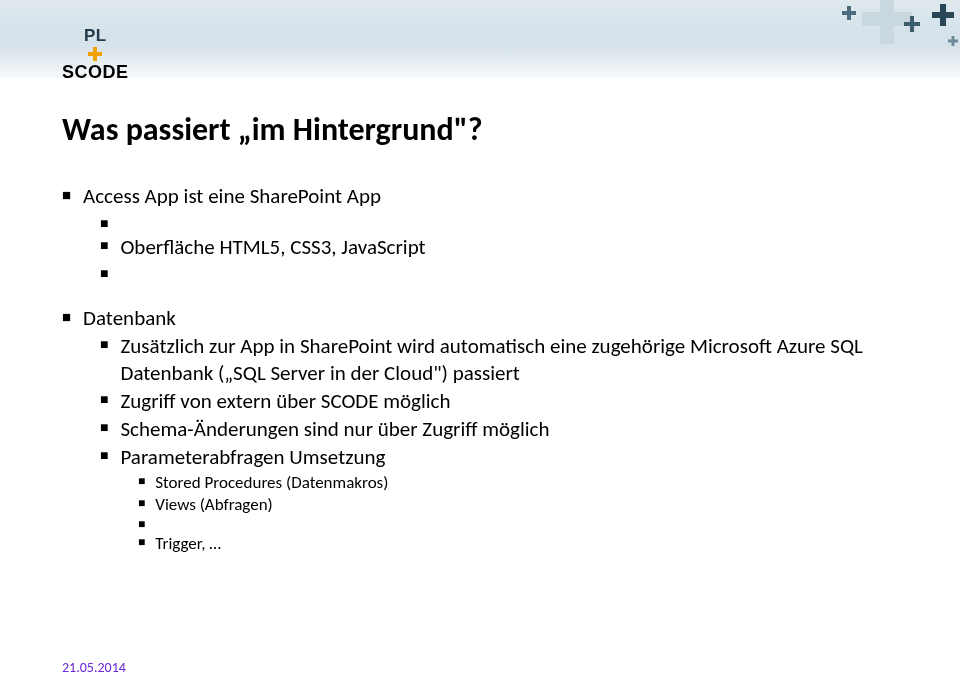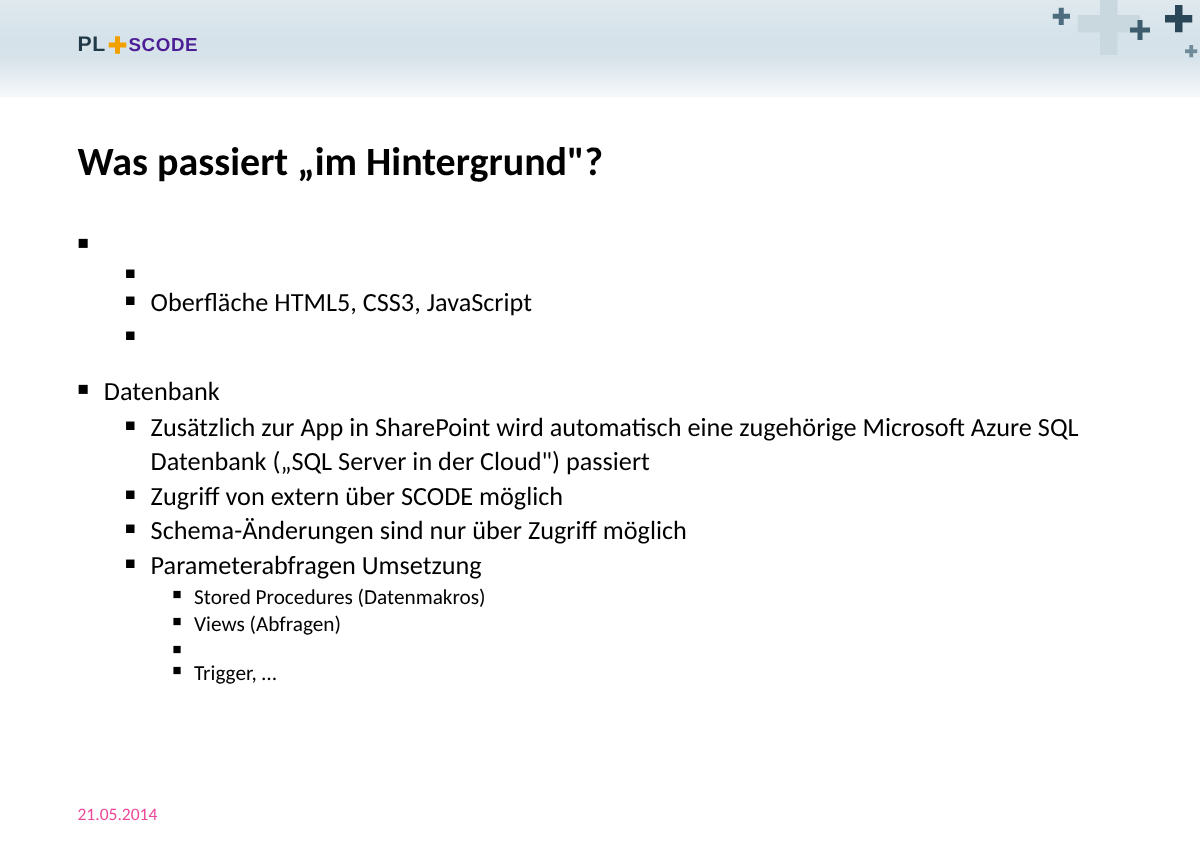--- a/index.html
+++ b/index.html
@@ -17,20 +17,21 @@
     height: 78px;
     background: linear-gradient(to bottom, #dfe9ee 0%, #d5e2ea 40%, #d7e3ea 60%, #f6f9fb 100%);
   }
   .logo {
     position: absolute;
     top: 26px;
     left: 62px;
     display: flex;
     align-items: center;
     gap: 1px;
+    flex-direction: column;
   }
   .logo-text1 {
     font-family: "Arial Black", Arial, sans-serif;
     font-weight: 900;
     font-size: 17px;
     letter-spacing: 0.5px;
     color: #213a47;
   }
   .logo-plus {
     display: inline-block;
@@ -43,23 +44,23 @@
   .logo-plus::before, .logo-plus::after {
     content: "";
     position: absolute;
     background: #f2a000;
   }
   .logo-plus::before { top: 5px; left: 0; width: 14px; height: 4px; }
   .logo-plus::after  { top: 0; left: 5px; width: 4px; height: 14px; }
   .logo-text2 {
     font-family: "Arial Black", Arial, sans-serif;
     font-weight: 900;
-    font-size: 15px;
+    font-size: 18px;
     letter-spacing: 0.5px;
-    color: #4c1d95;
+    color: #000000;
   }
   .deco-crosses {
     position: absolute;
     top: 0;
     right: 0;
     width: 230px;
     height: 90px;
   }
   .cross {
     position: absolute;
@@ -104,23 +105,23 @@
     display: flex;
     gap: 10px;
     font-size: 17px;
     margin-bottom: 0;
   }
   .b3 { flex: 0 0 auto; font-size: 12px; padding-top: 2px; }
 
   .footer-date {
     position: absolute;
     left: 62px;
-    bottom: 28px;
+    bottom: 12px;
     font-size: 14px;
-    color: #ec4899;
+    color: #6d28d9;
   }
 </style>
 </head>
 <body>
 
 <div class="header-band"></div>
 
 <div class="logo">
   <span class="logo-text1">PL</span>
   <span class="logo-plus"></span>
@@ -161,20 +162,21 @@
 </div>
 
 <div class="slide">
   <h1 class="title">Was passiert „im Hintergrund"?</h1>
 
   <div class="bullets">
 
     <div class="lvl1">
       <div class="lvl1-row">
         <span class="b1">■</span>
+        <span>Access App ist eine SharePoint App</span>
       </div>
       <div class="lvl2list">
         <div class="lvl2-row">
           <span class="b2">■</span>
         </div>
         <div class="lvl2-row">
           <span class="b2">■</span>
           <span>Oberfläche HTML5, CSS3, JavaScript</span>
         </div>
         <div class="lvl2-row">

